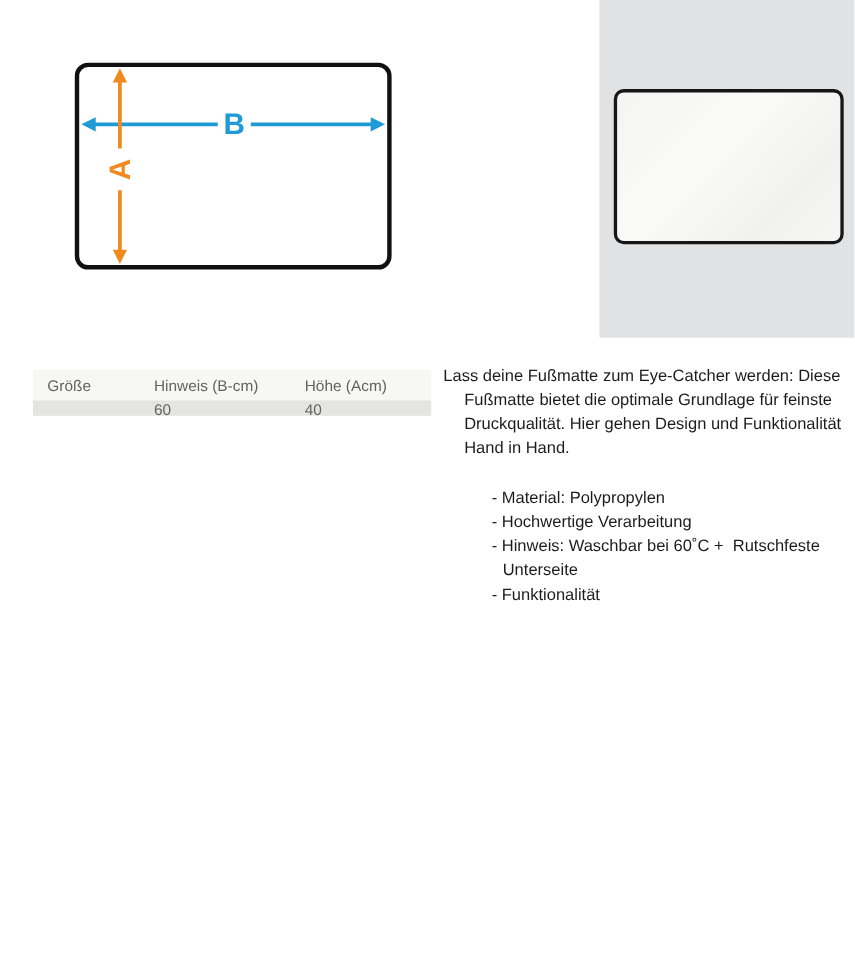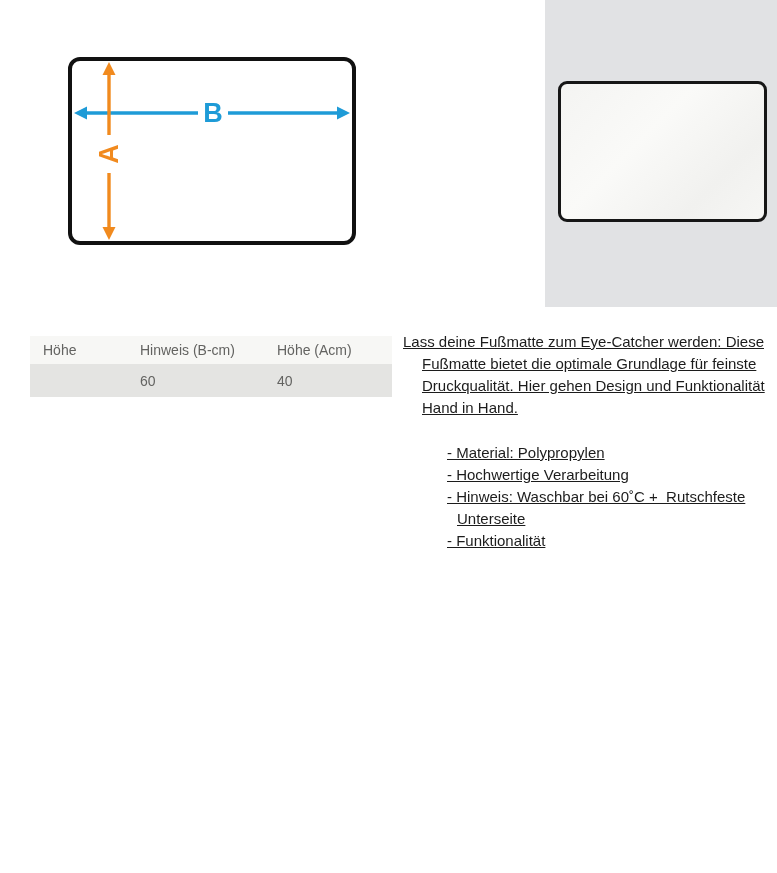--- a/index.html
+++ b/index.html
@@ -61,35 +61,34 @@
   .size-table .t-row {
     display: grid;
     grid-template-columns: 110px 137px 1fr;
     align-items: center;
   }
   .size-table .t-head {
     height: 28px;
     background: #f7f7f5;
   }
   .size-table .t-body {
-    height: 33px;
+    height: 14px;
     background: #e4e4e2;
   }
   .size-table .cell { white-space: nowrap; }
   .size-table .cell.first { padding-left: 13px; }
 
   
   .description {
     position: absolute;
     left: 403px; top: 331px;
     width: 374px;
     font-size: 15px;
     line-height: 22px;
     color: #1c1c1c;
-    text-decoration: underline;
   }
   .desc-intro {
     white-space: pre;
     padding-left: 19px;
     text-indent: -19px;
   }
   .desc-bullets { margin-top: 23px; margin-left: 44px; }
   .desc-bullet {
     white-space: pre;
     padding-left: 10px;
@@ -121,21 +120,21 @@
       <text class="dim-label-a" x="37" y="93" text-anchor="middle" transform="rotate(-90 37 93)" dominant-baseline="central" fill="#f18a1e">A</text>
     </svg>
   </div>
 
   <div class="product-image">
     <div class="doormat"></div>
   </div>
 
   <div class="size-table">
     <div class="t-row t-head">
-      <div class="cell first">Höhe</div>
+      <div class="cell first">Größe</div>
       <div class="cell">Hinweis (B-cm)</div>
       <div class="cell">Höhe (Acm)</div>
     </div>
     <div class="t-row t-body">
       <div class="cell first"></div>
       <div class="cell">60</div>
       <div class="cell">40</div>
     </div>
   </div>
 

